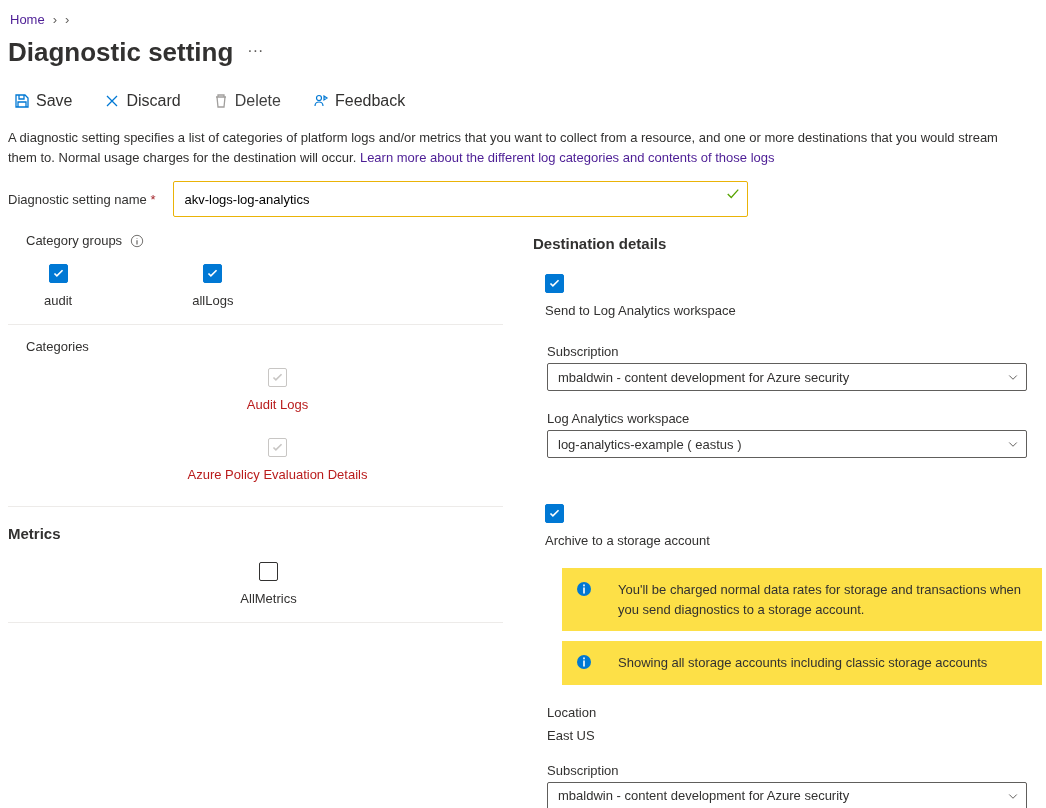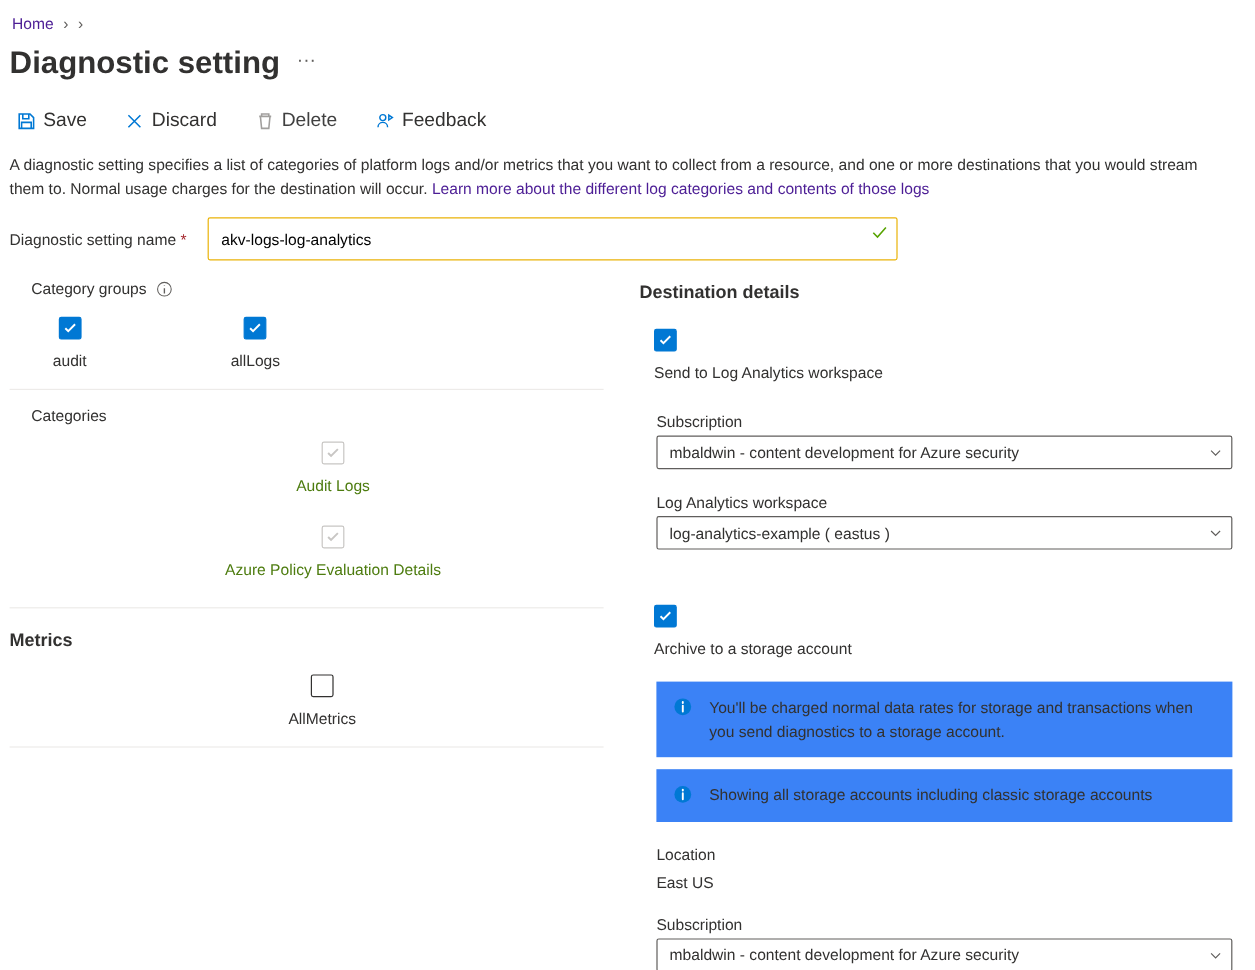--- a/index.html
+++ b/index.html
@@ -137,21 +137,21 @@
   .cb-box.disabled {
     border-color: #c8c6c4;
     background: #fff;
   }
   .cb-box.disabled.checked {
     background: #fff;
     border-color: #c8c6c4;
   }
   .cb-box svg { width: 13px; height: 13px; }
   .cb-label { font-size: 13px; }
-  .cb-label.disabled { color: #4d7c0f; }
+  .cb-label.disabled { color: #b91c1c; }
   .divider {
     border: none;
     border-top: 1px solid #edebe9;
     margin: 10px 0 14px 0;
   }
   .cat-head {
     font-size: 13px;
     padding: 0 0 8px 18px;
   }
   .group-row {
@@ -178,27 +178,27 @@
     display: flex;
     align-items: center;
     cursor: pointer;
   }
   .select-caret {
     position: absolute;
     right: 8px; top: 8px;
     width: 12px; height: 12px;
   }
   .info-banner {
-    background: #3b82f6;
+    background: #fde047;
     padding: 12px 14px;
     font-size: 13px;
     display: flex;
-    gap: 14px;
+    gap: 26px;
     width: 480px;
-    margin: 10px 0 0 0;
+    margin: 10px 0 0 15px;
     line-height: 1.5;
   }
   .info-banner svg { flex-shrink: 0; width: 16px; height: 16px; margin-top: 1px; }
   .gap { height: 14px; }
   .loc-value { font-size: 13px; padding: 4px 0 14px 0; }
 </style>
 </head>
 <body>
 
 <div class="page">

